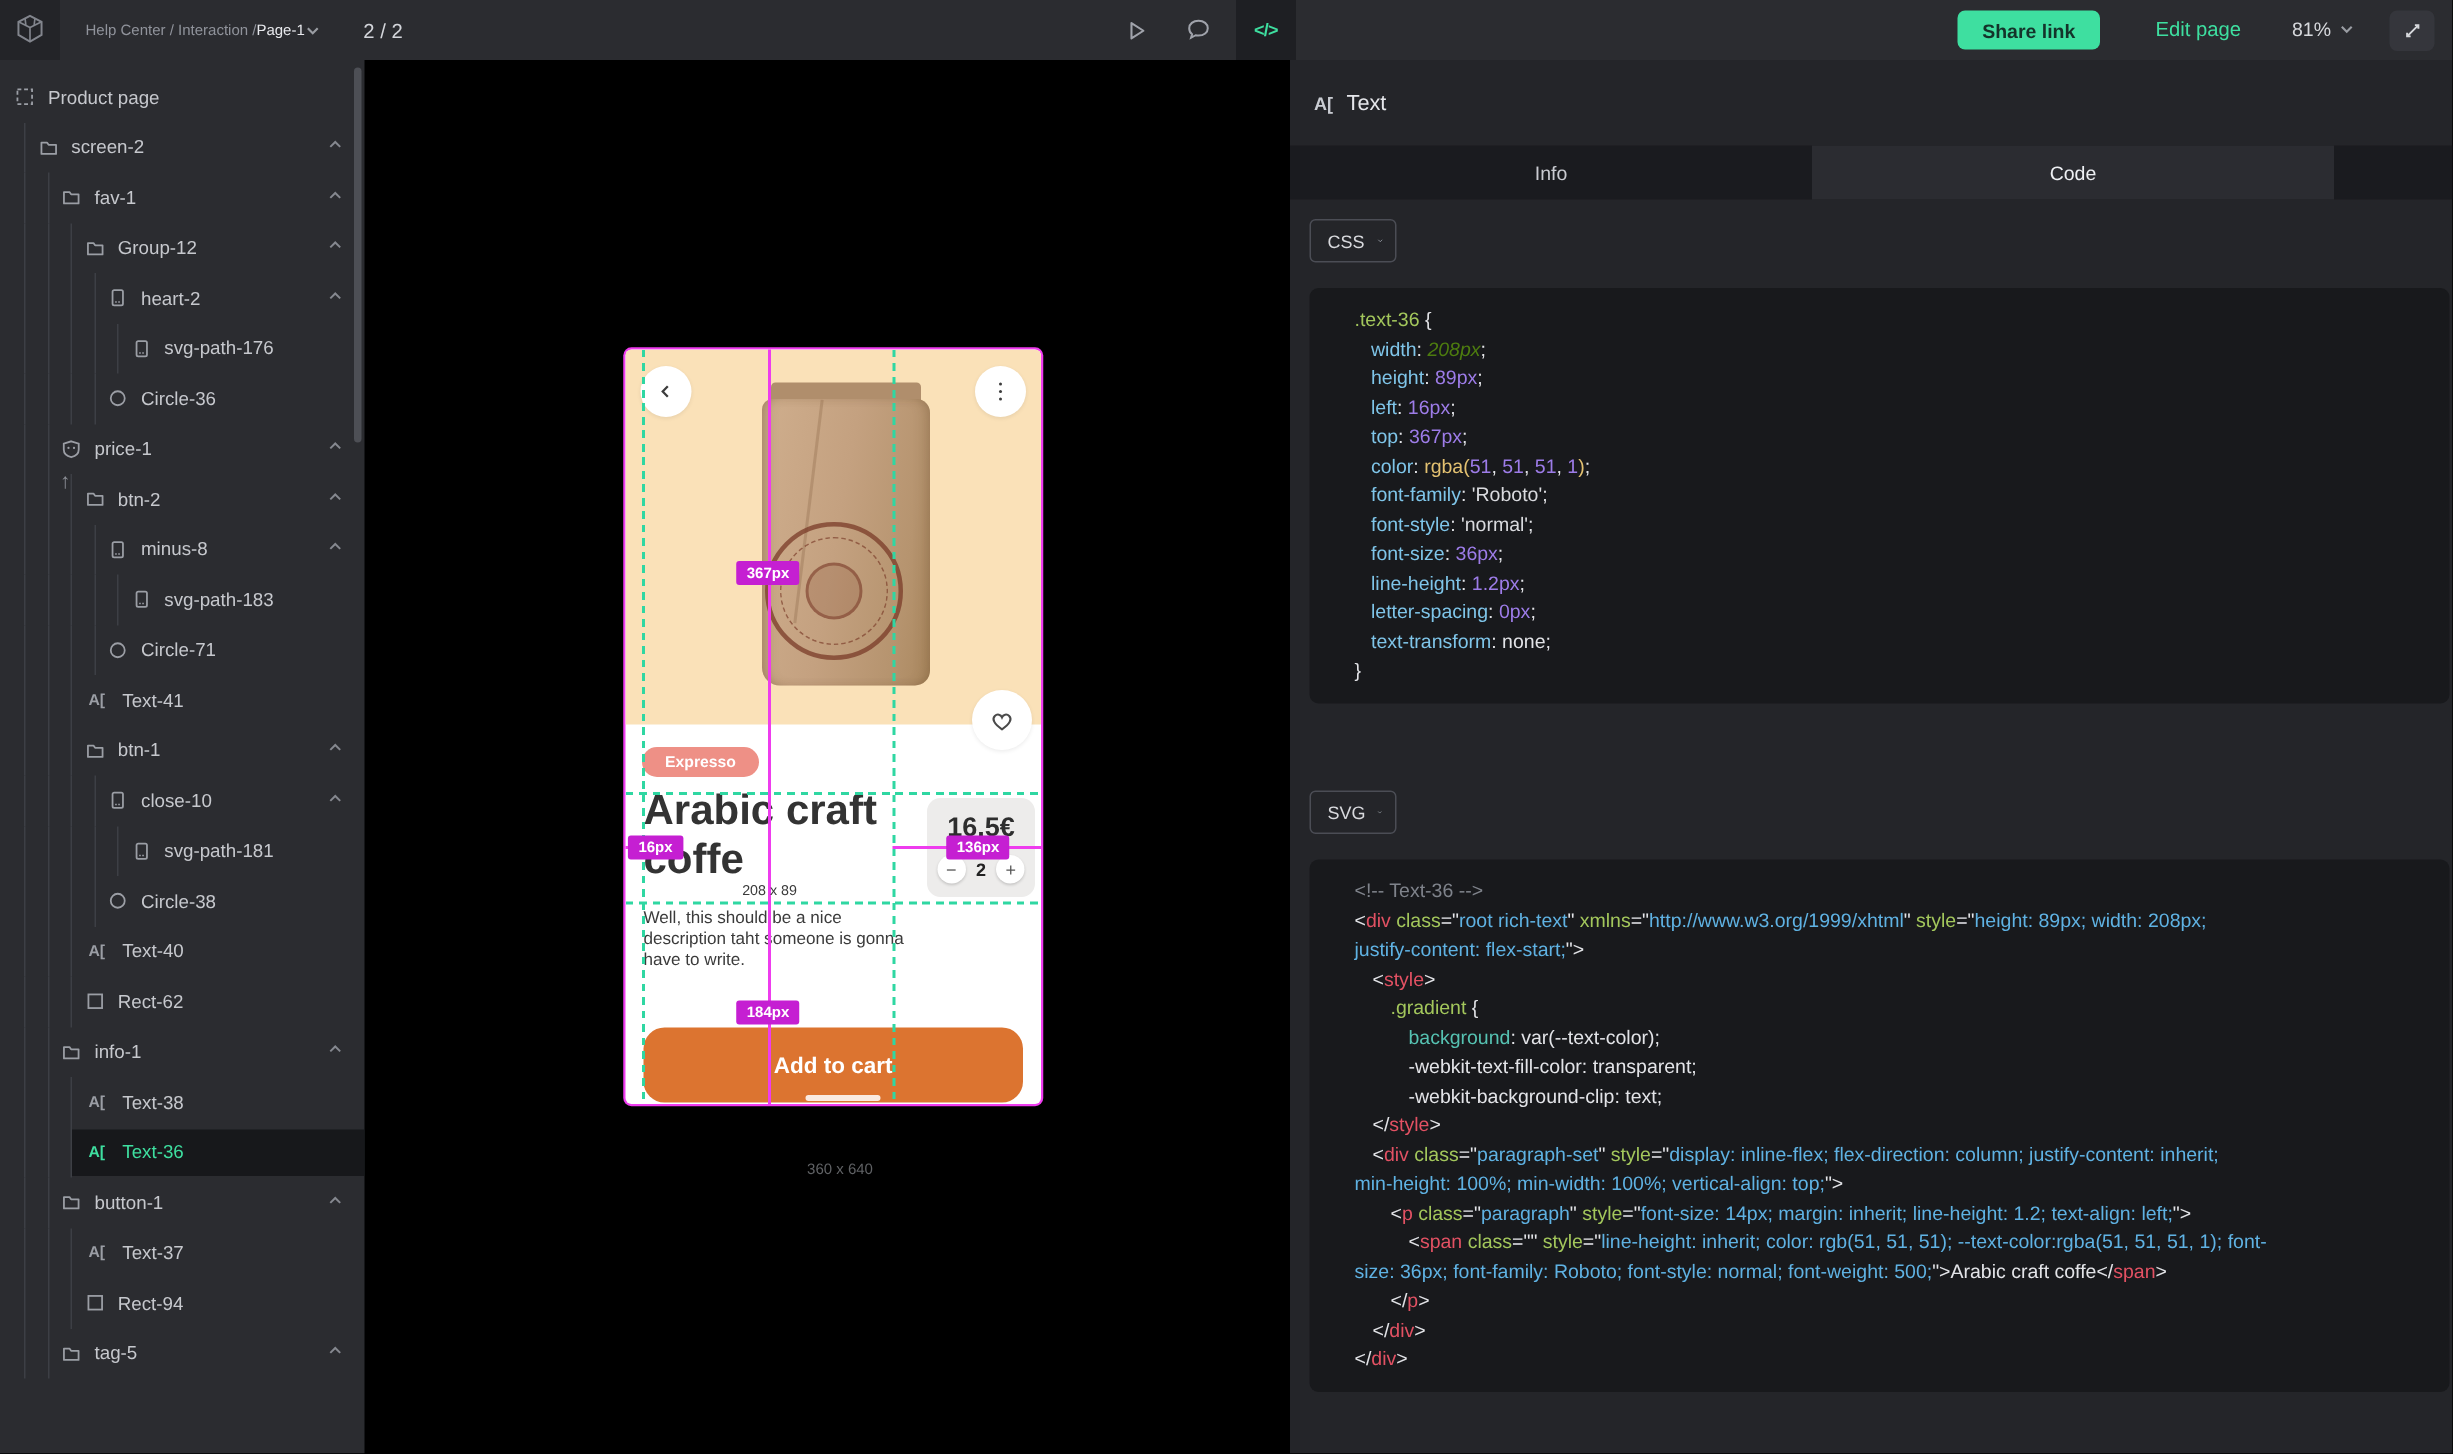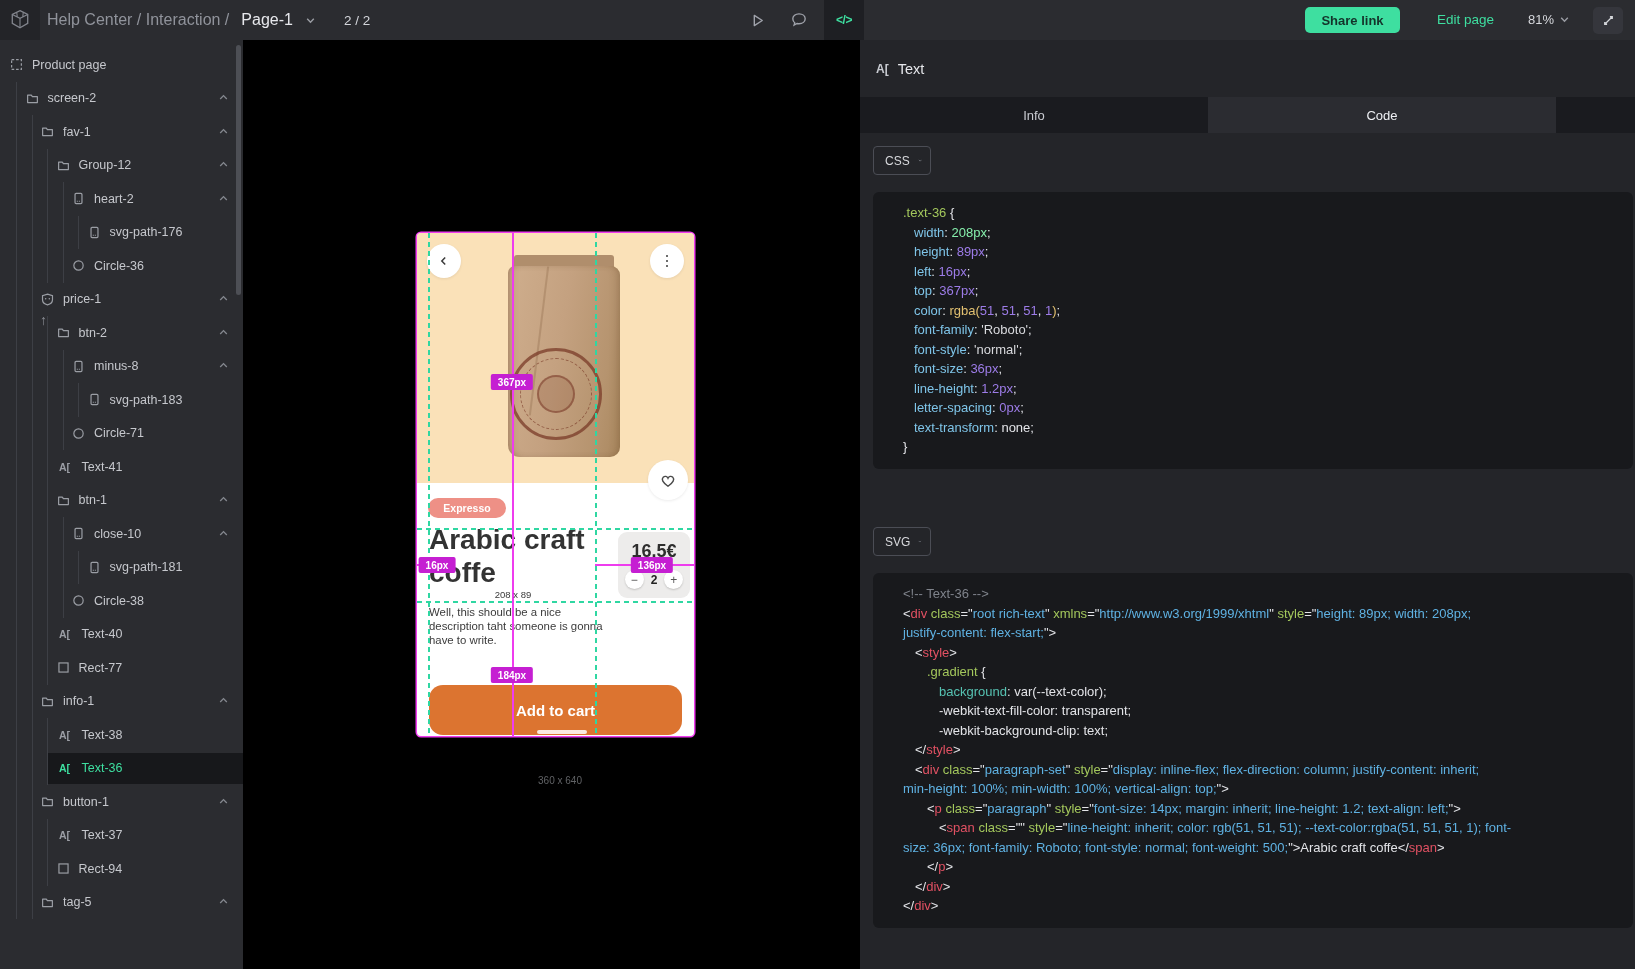--- a/index.html
+++ b/index.html
@@ -3,21 +3,21 @@
 <meta charset="utf-8">
 <style>
   * { margin:0; padding:0; box-sizing:border-box; }
   html,body { width:1635px; height:969px; overflow:hidden; background:#000;
     font-family:"Liberation Sans", sans-serif; }
   .app { position:relative; width:1635px; height:969px; }
 
   
   .topbar { position:absolute; left:0; top:0; width:1635px; height:40px; background:#2b2c30; z-index:30; display:flex; align-items:center; }
   .logo-tile { width:40px; height:40px; background:#232428; display:flex; align-items:center; justify-content:center; flex:0 0 auto; }
-  .crumb { margin-left:7px; font-size:16px; color:#90939b; display:flex; align-items:center; gap:12px; }
+  .crumb { margin-left:17px; font-size:10px; color:#90939b; display:flex; align-items:center; gap:0; }
   .crumb .page { color:#e7e8ec; }
   .tb-ico { width:34px; height:34px; display:flex; align-items:center; justify-content:center; cursor:pointer; }
   .counter { margin-left:28px; font-size:13.5px; color:#d3d5da; }
   .center-icons { position:absolute; left:740px; top:0; height:40px; display:flex; align-items:center; gap:8px; }
   .code-tile { background:#1e1f23; width:40px; height:40px; display:flex; align-items:center; justify-content:center; color:#3edfa0; font-weight:bold; font-size:12px; letter-spacing:-0.5px; cursor:pointer; }
   .share-btn { position:absolute; left:1305px; top:7px; width:95px; height:26px; background:#3edfa0; color:#14332a; font-size:13px; font-weight:bold; border:none; border-radius:5px; cursor:pointer; }
   .edit-link { position:absolute; left:1437px; top:12px; font-size:13.5px; color:#3edfa0; cursor:pointer; }
   .zoom-ctl { position:absolute; left:1528px; top:12px; font-size:13px; color:#d6d8dc; display:flex; align-items:center; gap:5px; cursor:pointer; }
   .fs-tile { position:absolute; left:1593px; top:7px; width:30px; height:27px; background:#35363c; border-radius:5px; display:flex; align-items:center; justify-content:center; cursor:pointer; }
 
@@ -372,21 +372,21 @@
         </div>
         <div class="tree-row">
           <div class="gline" style="left: 16px;"></div>
           <div class="gline" style="left: 31.5px;"></div>
           <div class="gline" style="left: 47px;"></div>
           <span class="t-icon" style="margin-left: 56.5px;">
             <svg width="13" height="13" viewBox="0 0 12 12">
               <rect x="1.8" y="1.8" width="8.4" height="8.4" fill="none" stroke="currentColor" stroke-width="1.1"></rect>
             </svg>
           </span>
-          <span class="t-label">Rect-77</span>
+          <span class="t-label">Rect-62</span>
         </div>
         <div class="tree-row">
           <div class="gline" style="left: 16px;"></div>
           <div class="gline" style="left: 31.5px;"></div>
           <span class="t-icon" style="margin-left: 41px;">
             <svg width="13" height="13" viewBox="0 0 12 12">
               <path d="M1.5 9.8 V2.8 h3.4 l1 1.4 h4.6 V9.8 Z" fill="none" stroke="currentColor" stroke-width="1.1" stroke-linejoin="round"></path>
             </svg>
           </span>
           <span class="t-label">info-1</span>
@@ -528,21 +528,21 @@
     </div>
 
     <div class="select-box" style="top:106px;">
       <span>CSS</span>
       <svg width="9" height="9" viewBox="0 0 10 10">
           <path d="M2 3.5 L5 6.5 L8 3.5" fill="none" stroke="#9aa0a8" stroke-width="1.3"></path>
         </svg>
     </div>
     <div class="code-block" style="top:152px;" id="css-code">
         <div class="code-line" style="padding-left: 0px;"><span style="color: rgb(163, 199, 92);">.text-36</span><span style="color: rgb(227, 228, 232);"> {</span></div>
-        <div class="code-line" style="padding-left: 11px;"><span style="color: rgb(127, 197, 233);">width</span><span style="color: rgb(227, 228, 232);">: </span><span style="color: #86efac;">208px</span><span style="color: rgb(227, 228, 232);">;</span></div>
+        <div class="code-line" style="padding-left: 11px;"><span style="color: rgb(127, 197, 233);">width</span><span style="color: rgb(227, 228, 232);">: </span><span style="color: #4d7c0f; font-style: italic;">208px</span><span style="color: rgb(227, 228, 232);">;</span></div>
         <div class="code-line" style="padding-left: 11px;"><span style="color: rgb(127, 197, 233);">height</span><span style="color: rgb(227, 228, 232);">: </span><span style="color: rgb(157, 124, 232);">89px</span><span style="color: rgb(227, 228, 232);">;</span></div>
         <div class="code-line" style="padding-left: 11px;"><span style="color: rgb(127, 197, 233);">left</span><span style="color: rgb(227, 228, 232);">: </span><span style="color: rgb(157, 124, 232);">16px</span><span style="color: rgb(227, 228, 232);">;</span></div>
         <div class="code-line" style="padding-left: 11px;"><span style="color: rgb(127, 197, 233);">top</span><span style="color: rgb(227, 228, 232);">: </span><span style="color: rgb(157, 124, 232);">367px</span><span style="color: rgb(227, 228, 232);">;</span></div>
         <div class="code-line" style="padding-left: 11px;"><span style="color: rgb(127, 197, 233);">color</span><span style="color: rgb(227, 228, 232);">: </span><span style="color: rgb(227, 193, 113);">rgba(</span><span style="color: rgb(157, 124, 232);">51</span><span style="color: rgb(227, 228, 232);">, </span><span style="color: rgb(157, 124, 232);">51</span><span style="color: rgb(227, 228, 232);">, </span><span style="color: rgb(157, 124, 232);">51</span><span style="color: rgb(227, 228, 232);">, </span><span style="color: rgb(157, 124, 232);">1</span><span style="color: rgb(227, 193, 113);">)</span><span style="color: rgb(227, 228, 232);">;</span></div>
         <div class="code-line" style="padding-left: 11px;"><span style="color: rgb(127, 197, 233);">font-family</span><span style="color: rgb(227, 228, 232);">: </span><span style="color: rgb(217, 218, 222);">'Roboto'</span><span style="color: rgb(227, 228, 232);">;</span></div>
         <div class="code-line" style="padding-left: 11px;"><span style="color: rgb(127, 197, 233);">font-style</span><span style="color: rgb(227, 228, 232);">: </span><span style="color: rgb(217, 218, 222);">'normal'</span><span style="color: rgb(227, 228, 232);">;</span></div>
         <div class="code-line" style="padding-left: 11px;"><span style="color: rgb(127, 197, 233);">font-size</span><span style="color: rgb(227, 228, 232);">: </span><span style="color: rgb(157, 124, 232);">36px</span><span style="color: rgb(227, 228, 232);">;</span></div>
         <div class="code-line" style="padding-left: 11px;"><span style="color: rgb(127, 197, 233);">line-height</span><span style="color: rgb(227, 228, 232);">: </span><span style="color: rgb(157, 124, 232);">1.2px</span><span style="color: rgb(227, 228, 232);">;</span></div>
         <div class="code-line" style="padding-left: 11px;"><span style="color: rgb(127, 197, 233);">letter-spacing</span><span style="color: rgb(227, 228, 232);">: </span><span style="color: rgb(157, 124, 232);">0px</span><span style="color: rgb(227, 228, 232);">;</span></div>
         <div class="code-line" style="padding-left: 11px;"><span style="color: rgb(127, 197, 233);">text-transform</span><span style="color: rgb(227, 228, 232);">: none;</span></div>

